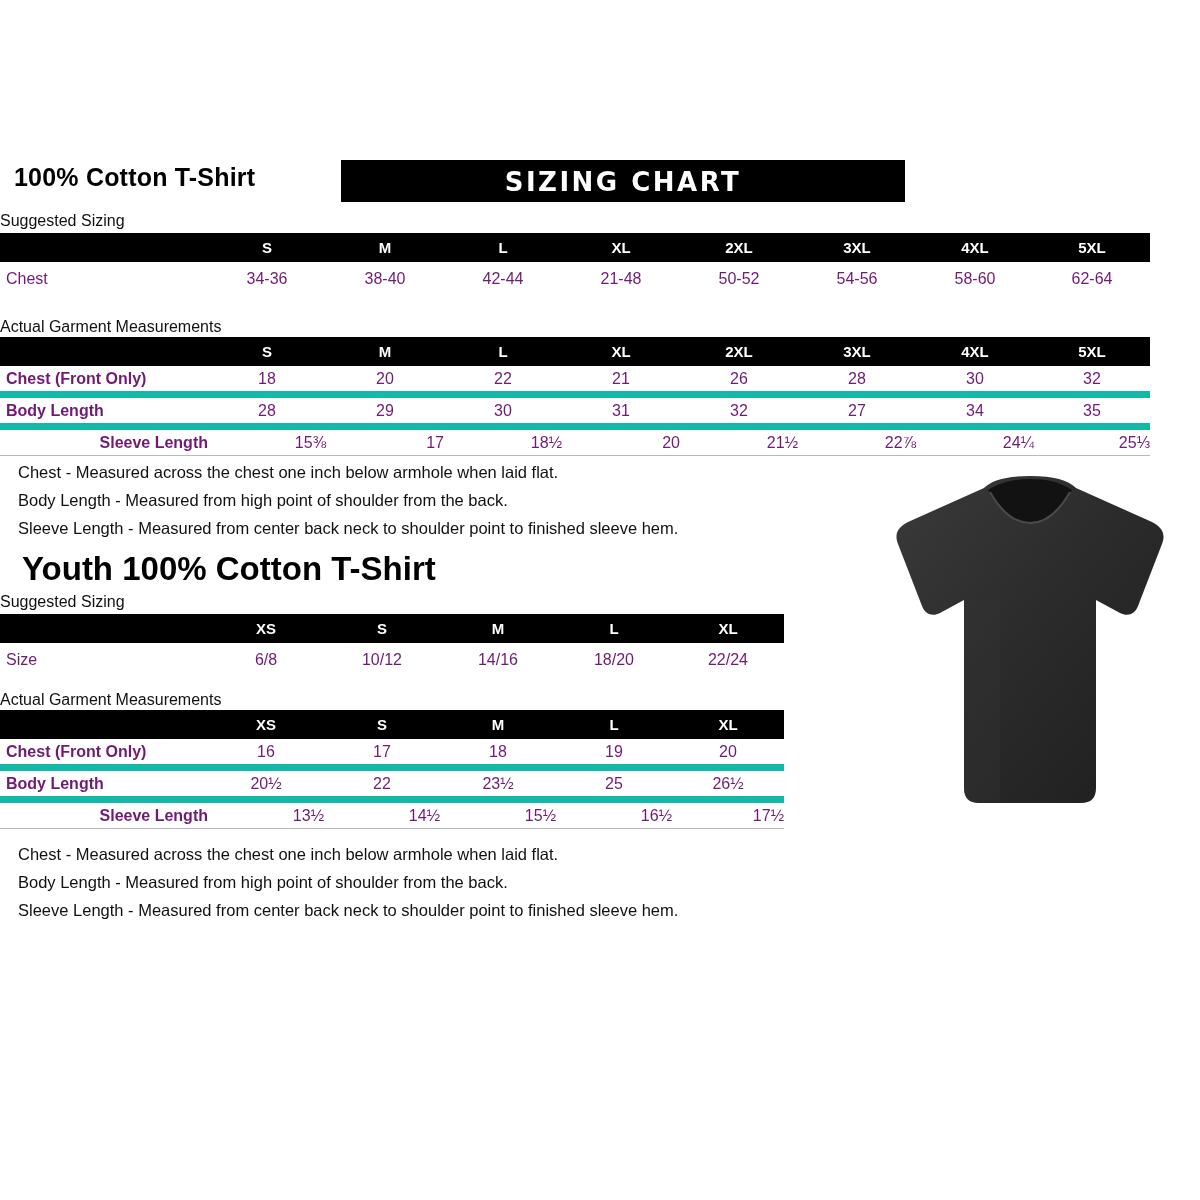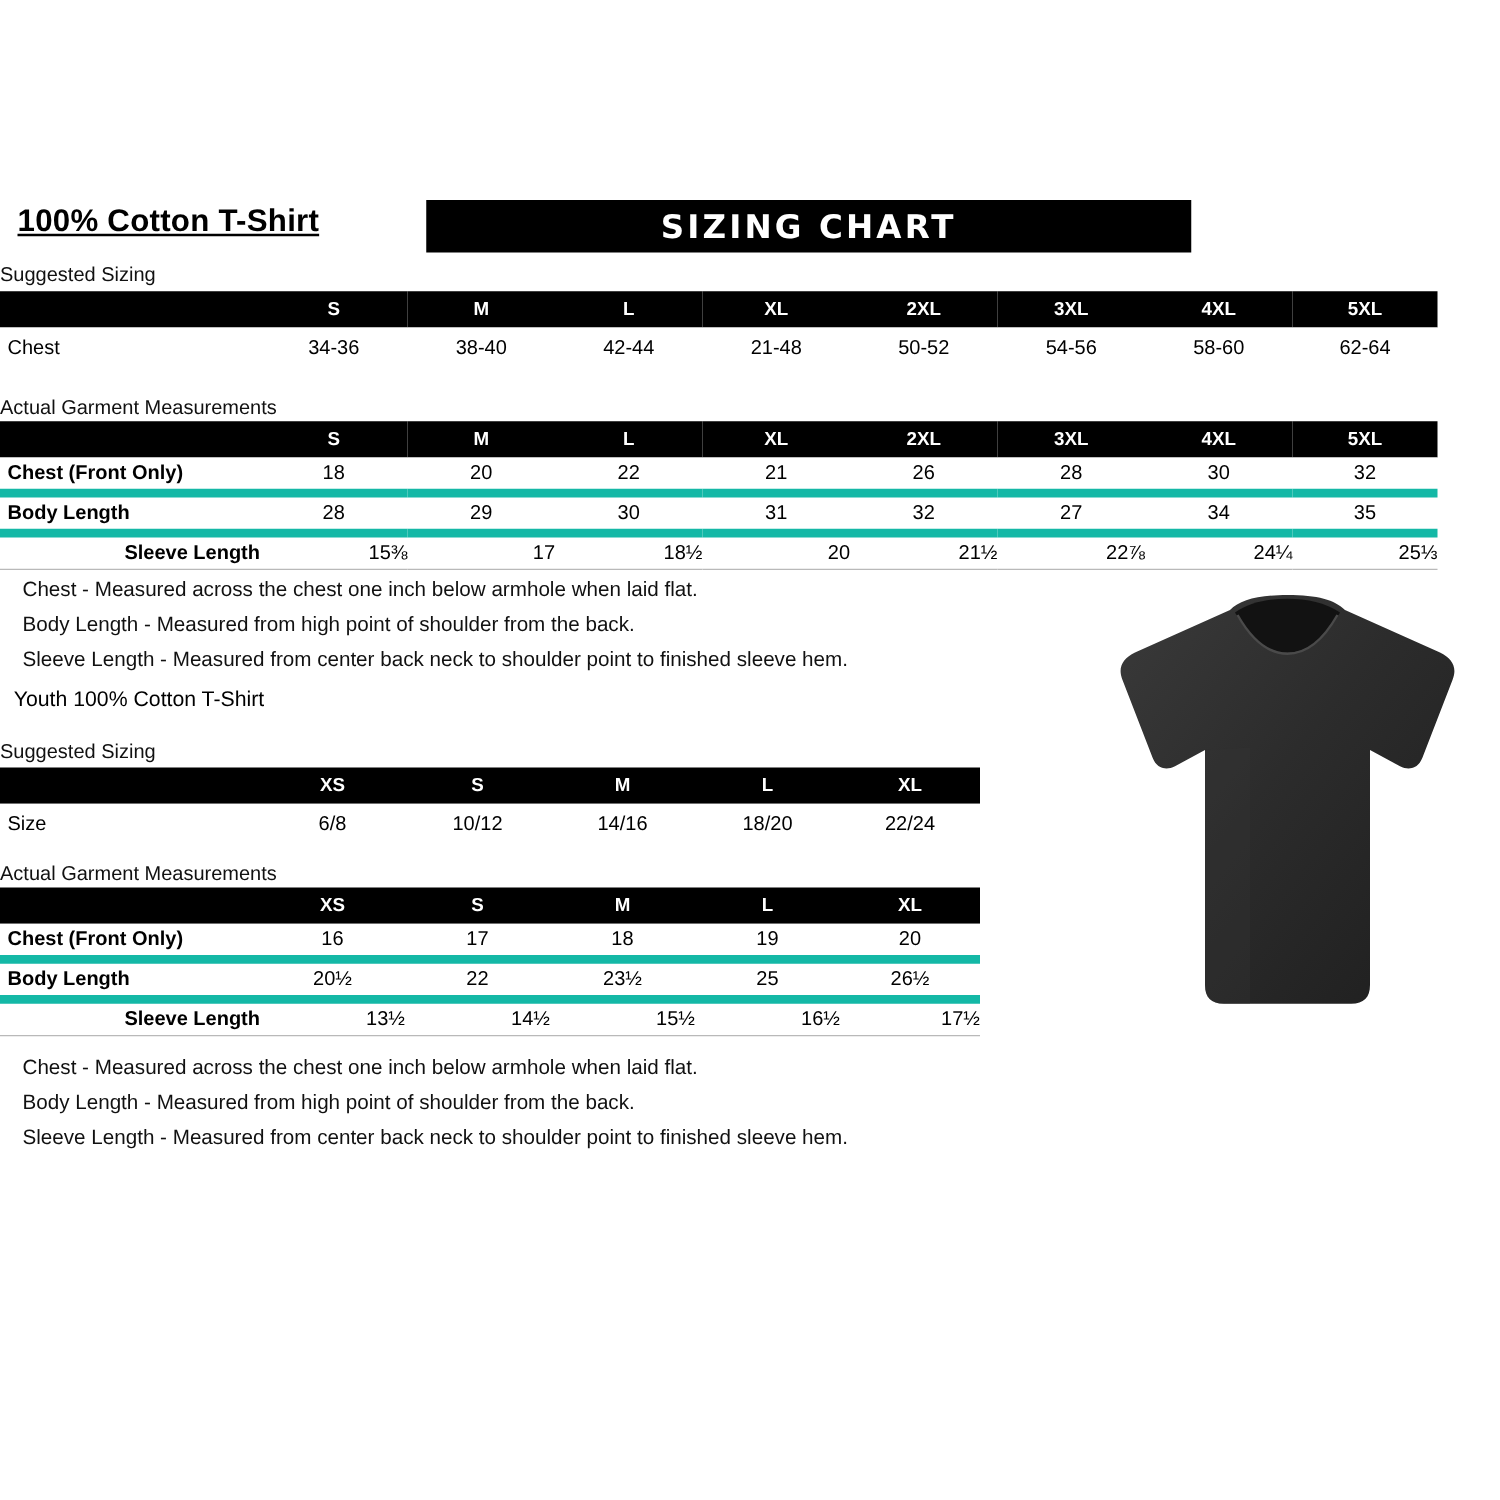--- a/index.html
+++ b/index.html
@@ -24,27 +24,26 @@
 
   
   .adult-title {
     position: absolute;
     left: 14px;
     top: 163px;
     font-size: 25px;
     font-weight: 700;
     letter-spacing: 0.2px;
     white-space: nowrap;
-    text-decoration: underline;
   }
   .sizing-banner {
     position: absolute;
     left: 341px;
     top: 160px;
-    width: 612px;
+    width: 564px;
     height: 42px;
     background: #000000;
   }
   .sizing-banner span {
     position: absolute;
     left: 0;
     right: 0;
     top: 7px;
     text-align: center;
     color: #ffffff;
@@ -84,21 +83,21 @@
     text-align: center;
     height: 29px;
   }
   table.sz thead th.rowhead {
     text-align: left;
     padding-left: 6px;
   }
   table.sz tbody td {
     text-align: center;
     background: #ffffff;
-    color: #000000;
+    color: #701a75;
   }
   table.sz tbody td.rowhead {
     text-align: left;
     padding-left: 6px;
     font-weight: 700;
   }
   table.sz.striped tbody tr td {
     border-bottom: 7px solid #14b8a6;
   }
   table.sz.striped tbody tr:last-child td {
@@ -130,24 +129,24 @@
   .note {
     position: absolute;
     font-size: 16.5px;
     color: #111;
     white-space: nowrap;
   }
 
   
   .youth-title {
     position: absolute;
-    left: 11px;
+    left: 22px;
     top: 550px;
-    font-size: 17px;
-    font-weight: 400;
+    font-size: 33px;
+    font-weight: 700;
     white-space: nowrap;
   }
 
   
   .shirt-wrap {
     position: absolute;
     left: 880px;
     top: 470px;
     width: 300px;
     height: 340px;

